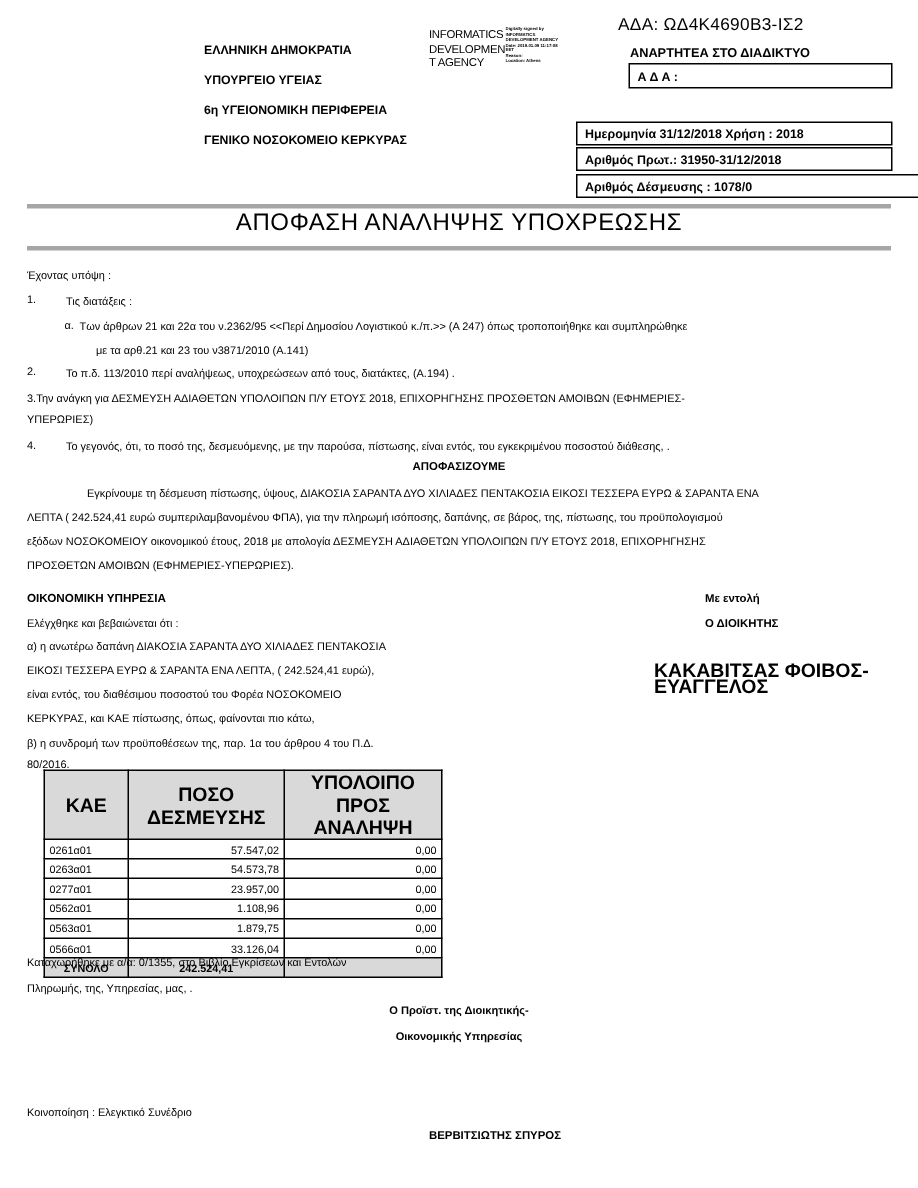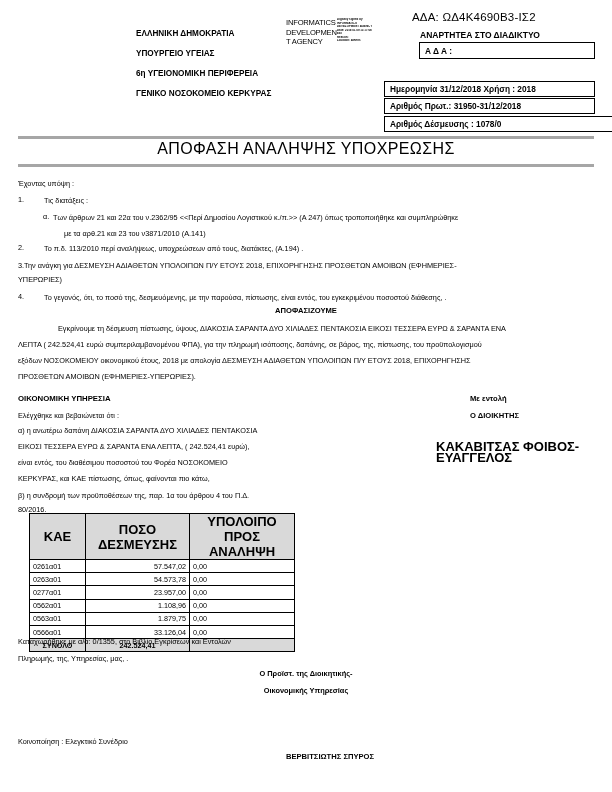--- a/index.html
+++ b/index.html
@@ -142,21 +142,21 @@
   }
   table.kae th {
     background: #d9d9d9;
     font-weight: bold;
     text-align: center;
     font-size: 13px;
     margin-left: 19px;
   }
   table.kae td.code  { width: 56px;  text-align: left; }
   table.kae td.amt   { width: 104px; text-align: right; }
-  table.kae td.rest  { width: 105px; text-align: left; }
+  table.kae td.rest  { width: 105px; text-align: right; }
   table.kae tr.total td {
     background: #d9d9d9;
     font-weight: bold;
     text-align: center;
   }
   table.kae tr.total td.amt { text-align: center; }
 </style>
 </head>
 <body>
 

